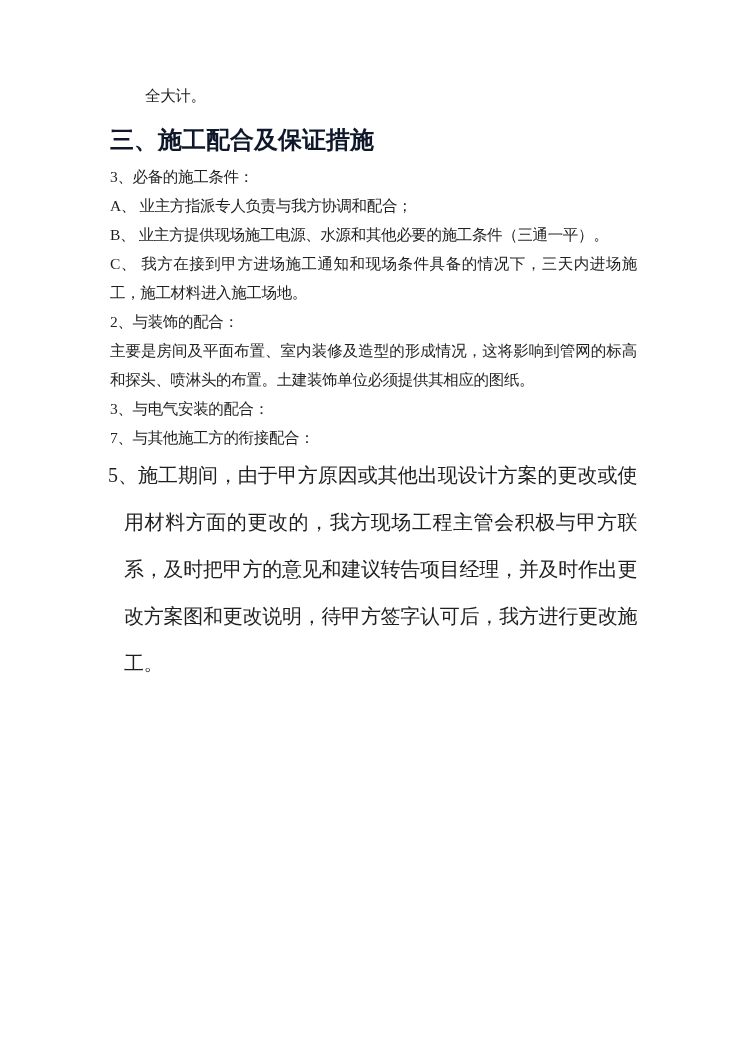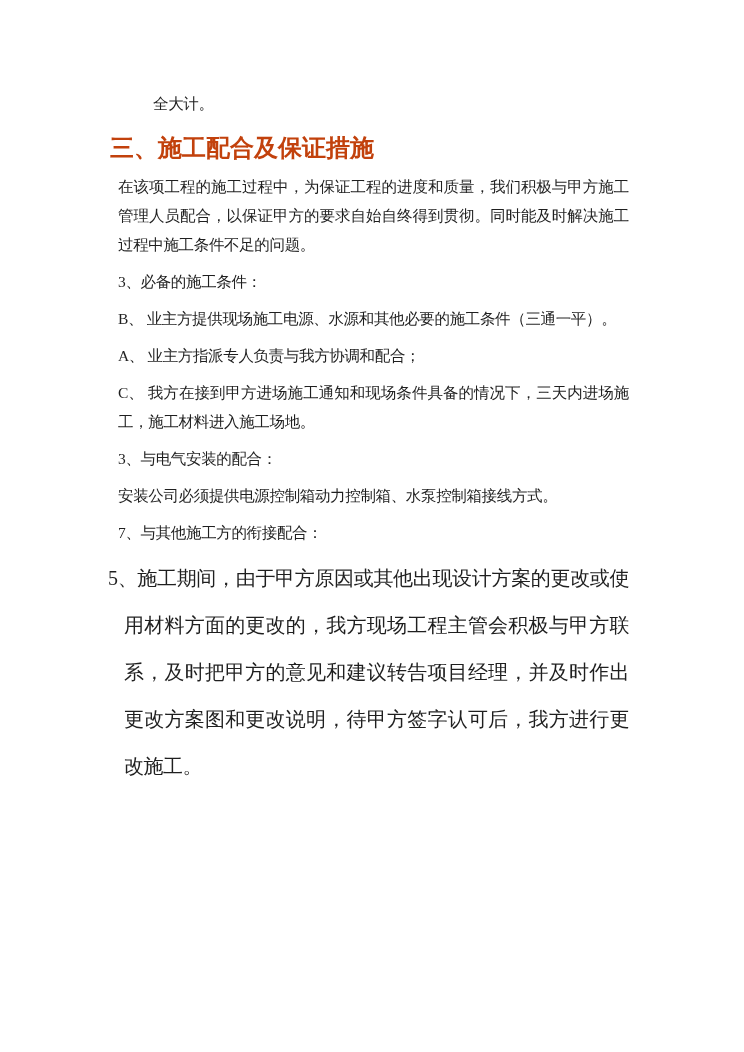--- a/index.html
+++ b/index.html
@@ -16,39 +16,39 @@
     color: #1f1f1f;
     overflow: hidden;
   }
   .content {
     position: absolute;
     left: 110px;
     top: 81px;
     width: 527px;
   }
   .content p {
-    margin: 8px;
+    margin: 0;
     font-size: 15.5px;
     line-height: 29px;
     letter-spacing: -0.35px;
     text-align: justify;
   }
   .carry {
     padding-left: 35px;
   }
   .bold {
     font-weight: bold;
   }
   h2.sec-heading {
     margin: 15px 0 6px 0;
     font-size: 24px;
     font-weight: bold;
     line-height: 31px;
     letter-spacing: 0;
-    color: #c2410c;
+    color: #0f172a;
   }
   .ind {
     margin-left: 19px !important;
   }
   .big {
     font-size: 20px !important;
     line-height: 47px !important;
     letter-spacing: -0.5px !important;
     margin-left: 14px !important;
     text-indent: -16px;
@@ -59,29 +59,29 @@
 
 <div class="page">
   <div class="content">
 
     <p class="carry">全大计。</p>
 
 
 
     <h2 class="sec-heading">三、施工配合及保证措施</h2>
 
-    <p>在该项工程的施工过程中，为保证工程的进度和质量，我们积极与甲方施工管理人员配合，以保证甲方的要求自始自终得到贯彻。同时能及时解决施工过程中施工条件不足的问题。</p>
 
     <p>3、必备的施工条件：</p>
+    <p>A、 业主方指派专人负责与我方协调和配合；</p>
     <p>B、 业主方提供现场施工电源、水源和其他必要的施工条件（三通一平）。</p>
-    <p>A、 业主方指派专人负责与我方协调和配合；</p>
     <p>C、 我方在接到甲方进场施工通知和现场条件具备的情况下，三天内进场施工，施工材料进入施工场地。</p>
 
+    <p>2、与装饰的配合：</p>
+    <p>主要是房间及平面布置、室内装修及造型的形成情况，这将影响到管网的标高和探头、喷淋头的布置。土建装饰单位必须提供其相应的图纸。</p>
 
     <p>3、与电气安装的配合：</p>
-    <p>安装公司必须提供电源控制箱动力控制箱、水泵控制箱接线方式。</p>
 
     <p>7、与其他施工方的衔接配合：</p>
 
     <p class="big">5、施工期间，由于甲方原因或其他出现设计方案的更改或使用材料方面的更改的，我方现场工程主管会积极与甲方联系，及时把甲方的意见和建议转告项目经理，并及时作出更改方案图和更改说明，待甲方签字认可后，我方进行更改施工。</p>
 
   </div>
 </div>
 
 </body></html>

